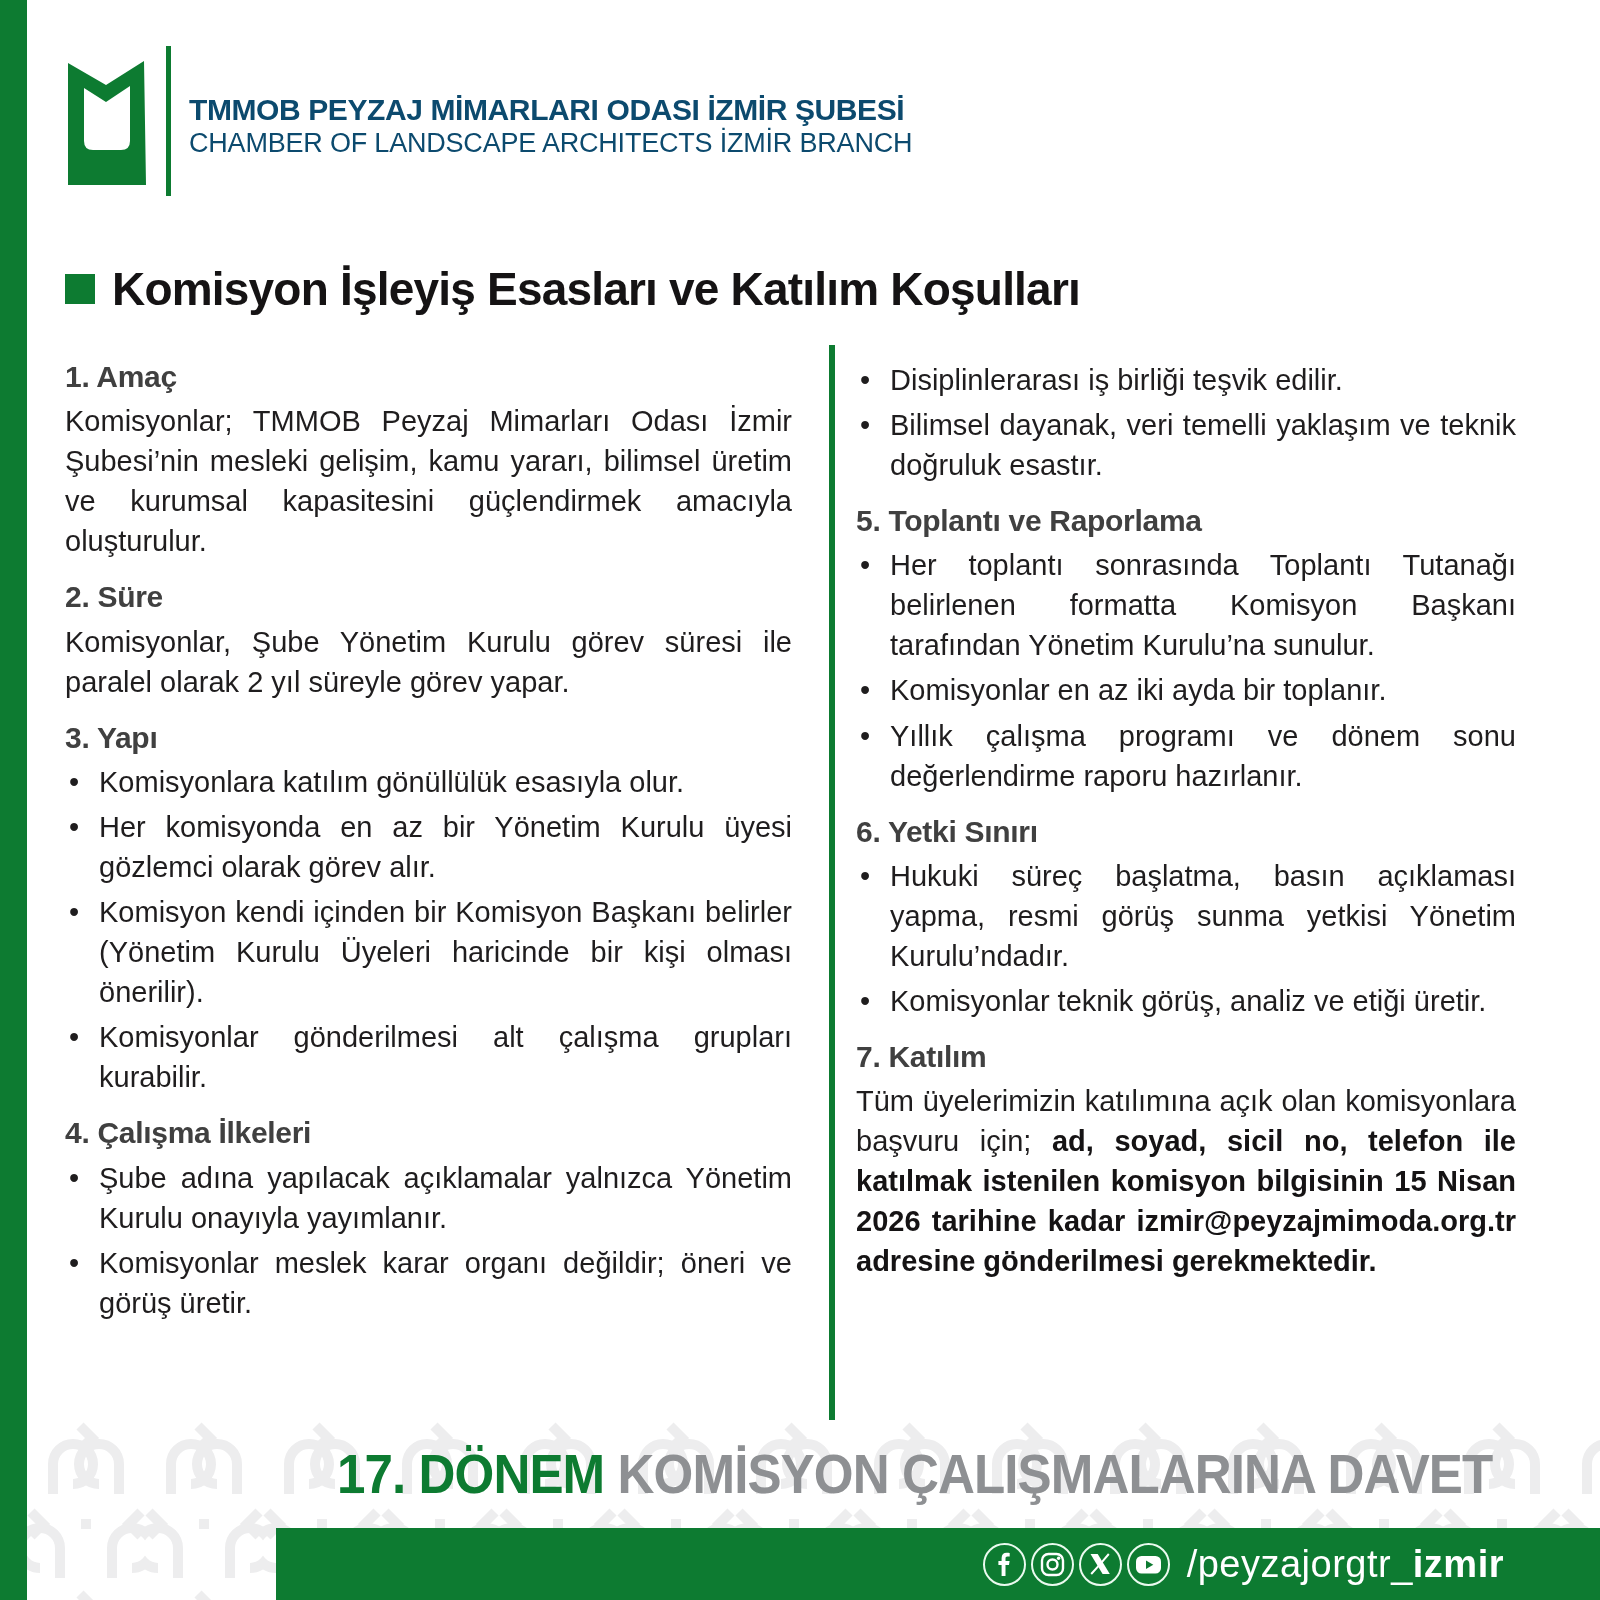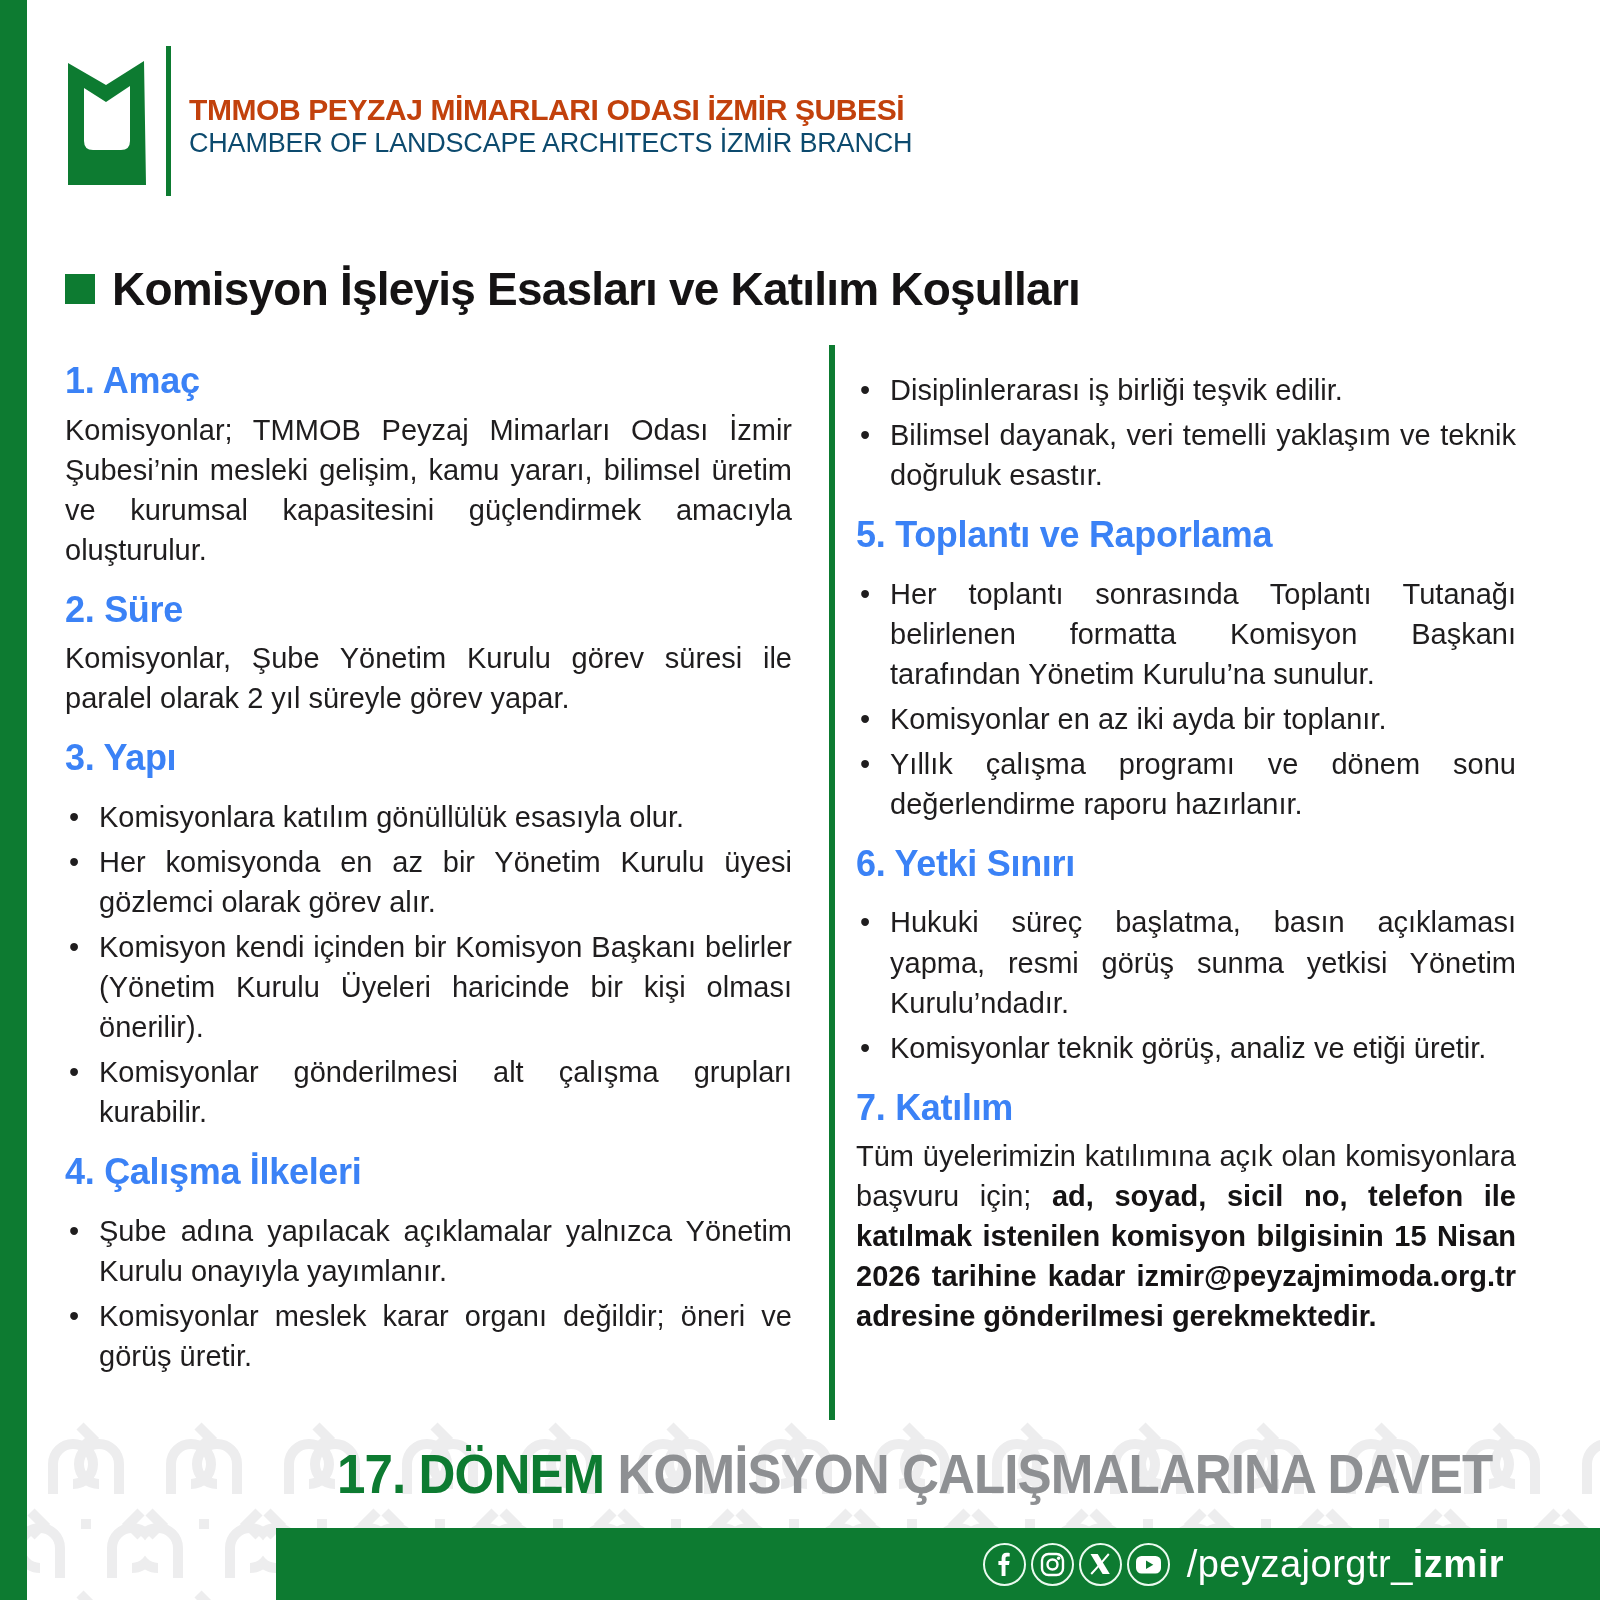--- a/index.html
+++ b/index.html
@@ -7,36 +7,36 @@
     position:relative;width:1600px;height:1600px;overflow:hidden;background:#ffffff;
     font-family:"Liberation Sans",sans-serif;color:#1f1d1e;
   }
   
   .left-bar{position:absolute;left:0;top:0;width:27px;height:1600px;background:#0d7b31;z-index:6;}
 
   
   .logo{position:absolute;left:62px;top:55px;width:92px;height:134px;}
   .header-sep{position:absolute;left:166px;top:46px;width:5px;height:150px;background:#0d7b31;}
   .org-block{position:absolute;left:189px;top:93px;white-space:nowrap;}
-  .org-title{font-size:30px;font-weight:700;color:#c2410c;letter-spacing:-0.4px;line-height:1.15;}
+  .org-title{font-size:30px;font-weight:700;color:#0c4a6e;letter-spacing:-0.4px;line-height:1.15;}
   .org-subtitle{font-size:27px;font-weight:400;color:#0c4a6e;letter-spacing:-0.2px;line-height:1.15;}
 
   
   .title-row{position:absolute;left:65px;top:254px;display:flex;align-items:center;}
   .title-square{width:30px;height:30px;background:#0d7b31;margin-right:9px;flex:none;}
   .page-title{font-size:46px;font-weight:700;letter-spacing:-0.8px;color:#151314;margin:8px;white-space:nowrap;}
 
   
   .col{position:absolute;top:356px;font-size:29px;line-height:1.38;}
   .col-left{left:65px;width:727px;}
   .col-right{left:856px;width:660px;}
-  .col h3{font-size:36px;font-weight:700;margin:15px 0 4px 0;letter-spacing:-0.3px;color:#3b82f6;}
+  .col h3{font-size:30px;font-weight:700;margin:15px 0 4px 0;letter-spacing:-0.3px;color:#404040;}
   .col section:first-child h3{margin-top:0;}
   .col p{margin:0 0 4px 0;text-align:justify;}
-  .col ul{list-style:none;margin:14px 0 4px 0;padding:0;}
+  .col ul{list-style:none;margin:4px 0 4px 0;padding:0;}
   .col li{position:relative;padding-left:34px;text-align:justify;margin:0 0 5px 0;}
   .col li::before{content:"•";position:absolute;left:4px;top:0;color:#1f1d1e;}
   .bold-run{font-weight:700;color:#151314;}
   .divider{position:absolute;left:829px;top:345px;width:6px;height:1088px;background:#0d7b31;}
 
   
   .pattern-band{position:absolute;left:27px;top:1420px;width:1573px;height:180px;z-index:1;}
 
   .banner{
     position:absolute;right:108px;top:1442px;z-index:2;white-space:nowrap;

